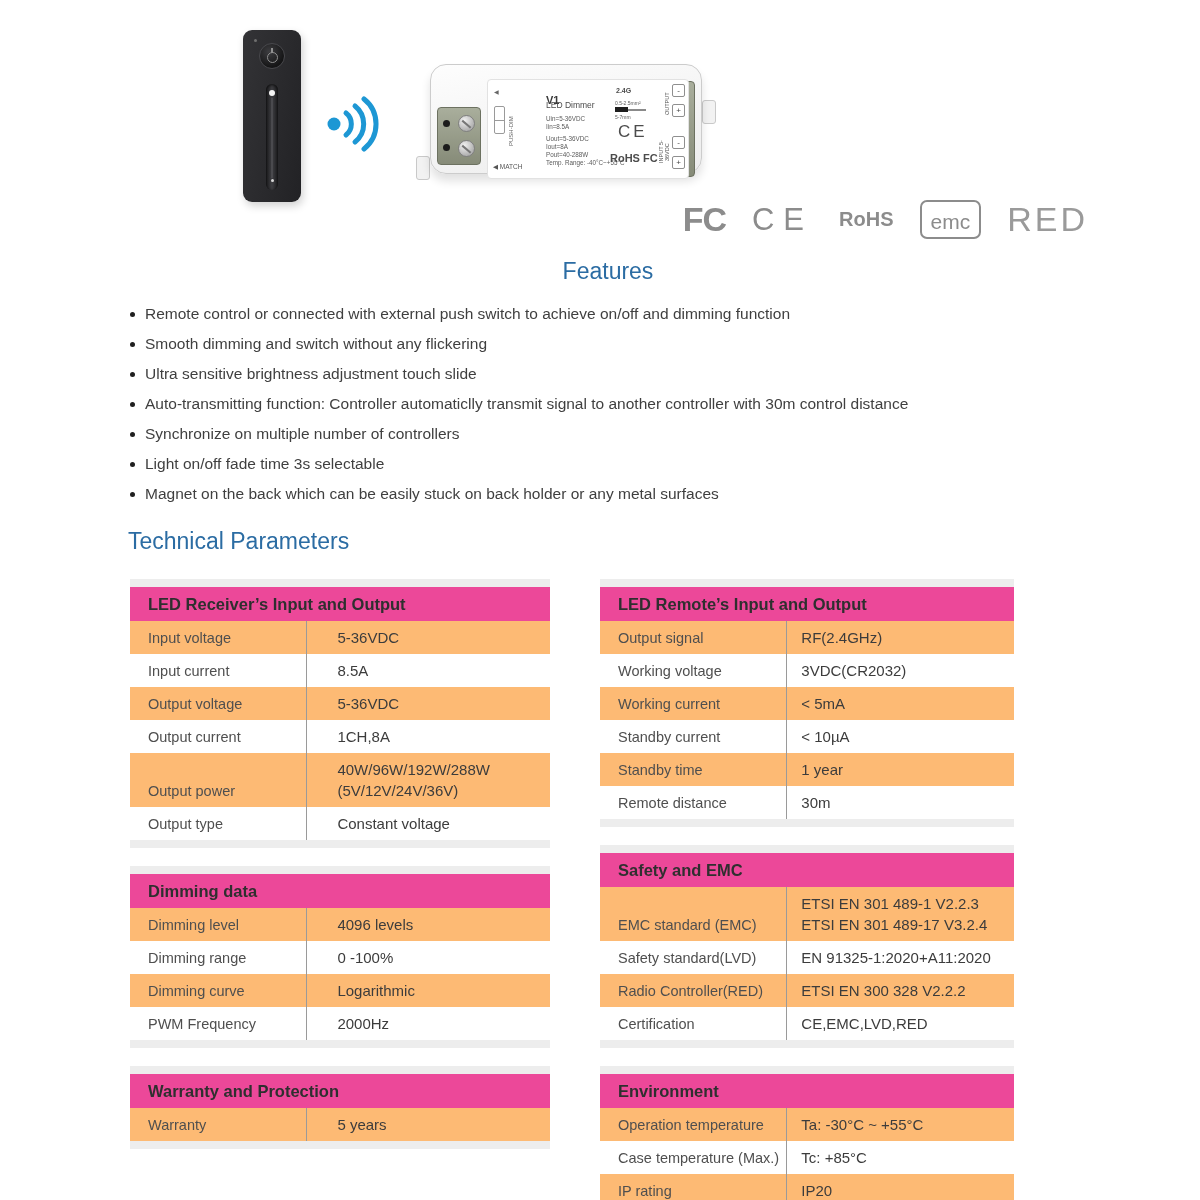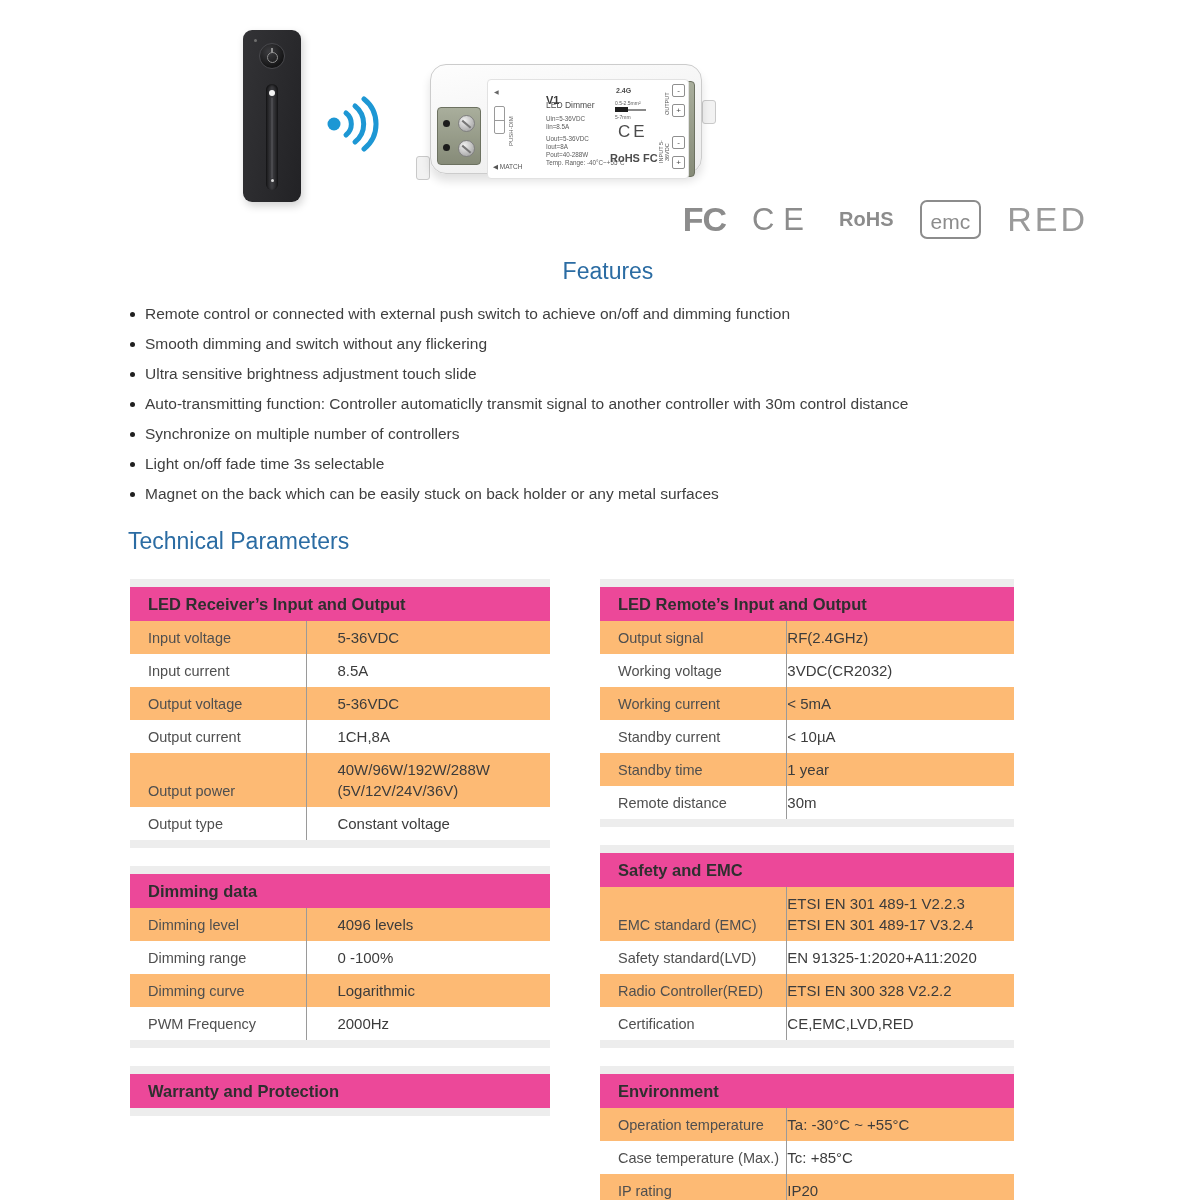--- a/index.html
+++ b/index.html
@@ -118,21 +118,21 @@
   .spec-row { display:flex; align-items:stretch; }
   .spec-row.stripe { background:#fdba74;align-items:flex-end; }
   .spec-label { padding:6px 6px 6px 18px; font-size:14.5px; color:#4f4f4f;
     line-height:20px; display:flex; align-items:center; }
   .spec-value { flex:1; border-left:1px solid #9a9a9a; padding:6px 8px;
     font-size:15px; color:#3c3c3c; line-height:21px; white-space:pre-line;
     display:flex; align-items:center; }
   .col-left .spec-label { width:42%; }
   .col-left .spec-value { padding-left:30px; }
   .col-right .spec-label { width:45%; }
-  .col-right .spec-value { padding-left:0; }
+  .col-right .spec-value { padding-left:14px; }
 </style>
 </head>
 <body>
 
 <div class="hero">
 
   <div class="remote">
     <div class="remote-led"></div>
     <div class="remote-power"></div>
     <div class="remote-slider">
@@ -275,20 +275,24 @@
             <div class="spec-label">Dimming curve</div>
             <div class="spec-value">Logarithmic</div>
           </div>
           <div class="spec-row">
             <div class="spec-label">PWM Frequency</div>
             <div class="spec-value">2000Hz</div>
           </div>
         </div>
         <div class="spec-table col-left">
           <div class="spec-header">Warranty and Protection</div>
+          <div class="spec-row stripe">
+            <div class="spec-label">Warranty</div>
+            <div class="spec-value">5 years</div>
+          </div>
         </div>
       </div>
     <div class="tables-col tables-col-right">
         <div class="spec-table col-right">
           <div class="spec-header">LED Remote’s Input and Output</div>
           <div class="spec-row stripe">
             <div class="spec-label">Output signal</div>
             <div class="spec-value">RF(2.4GHz)</div>
           </div>
           <div class="spec-row">

